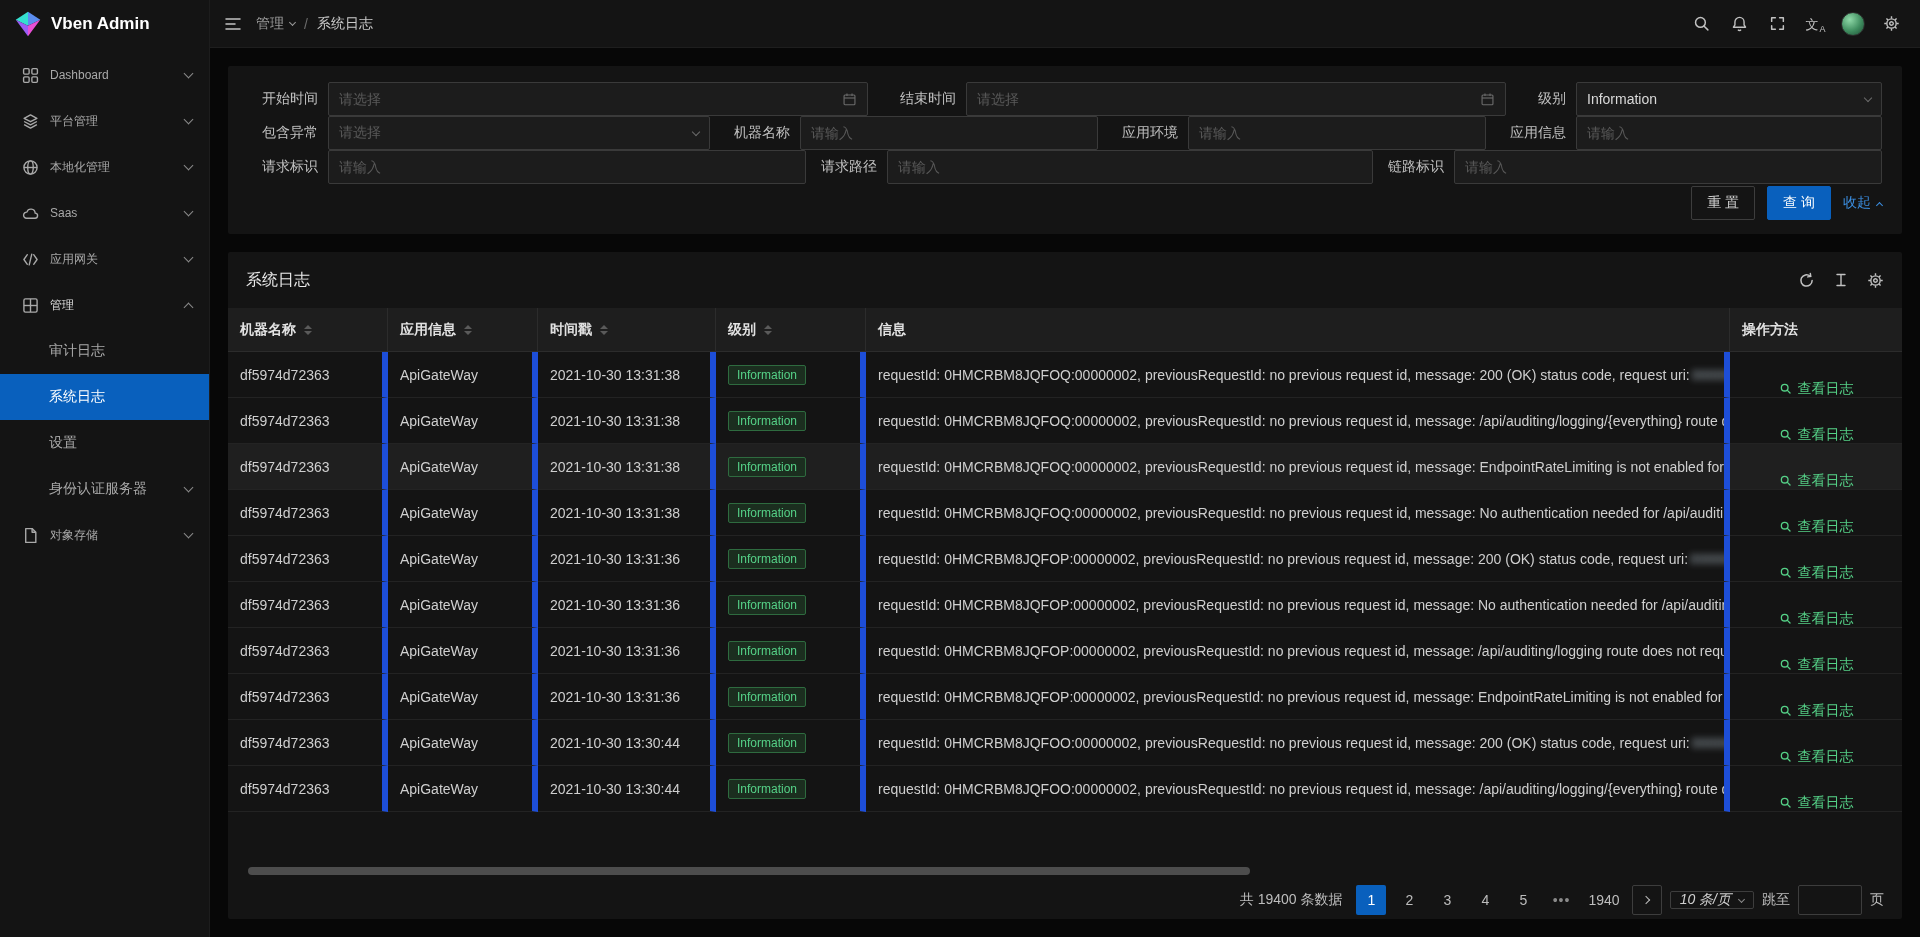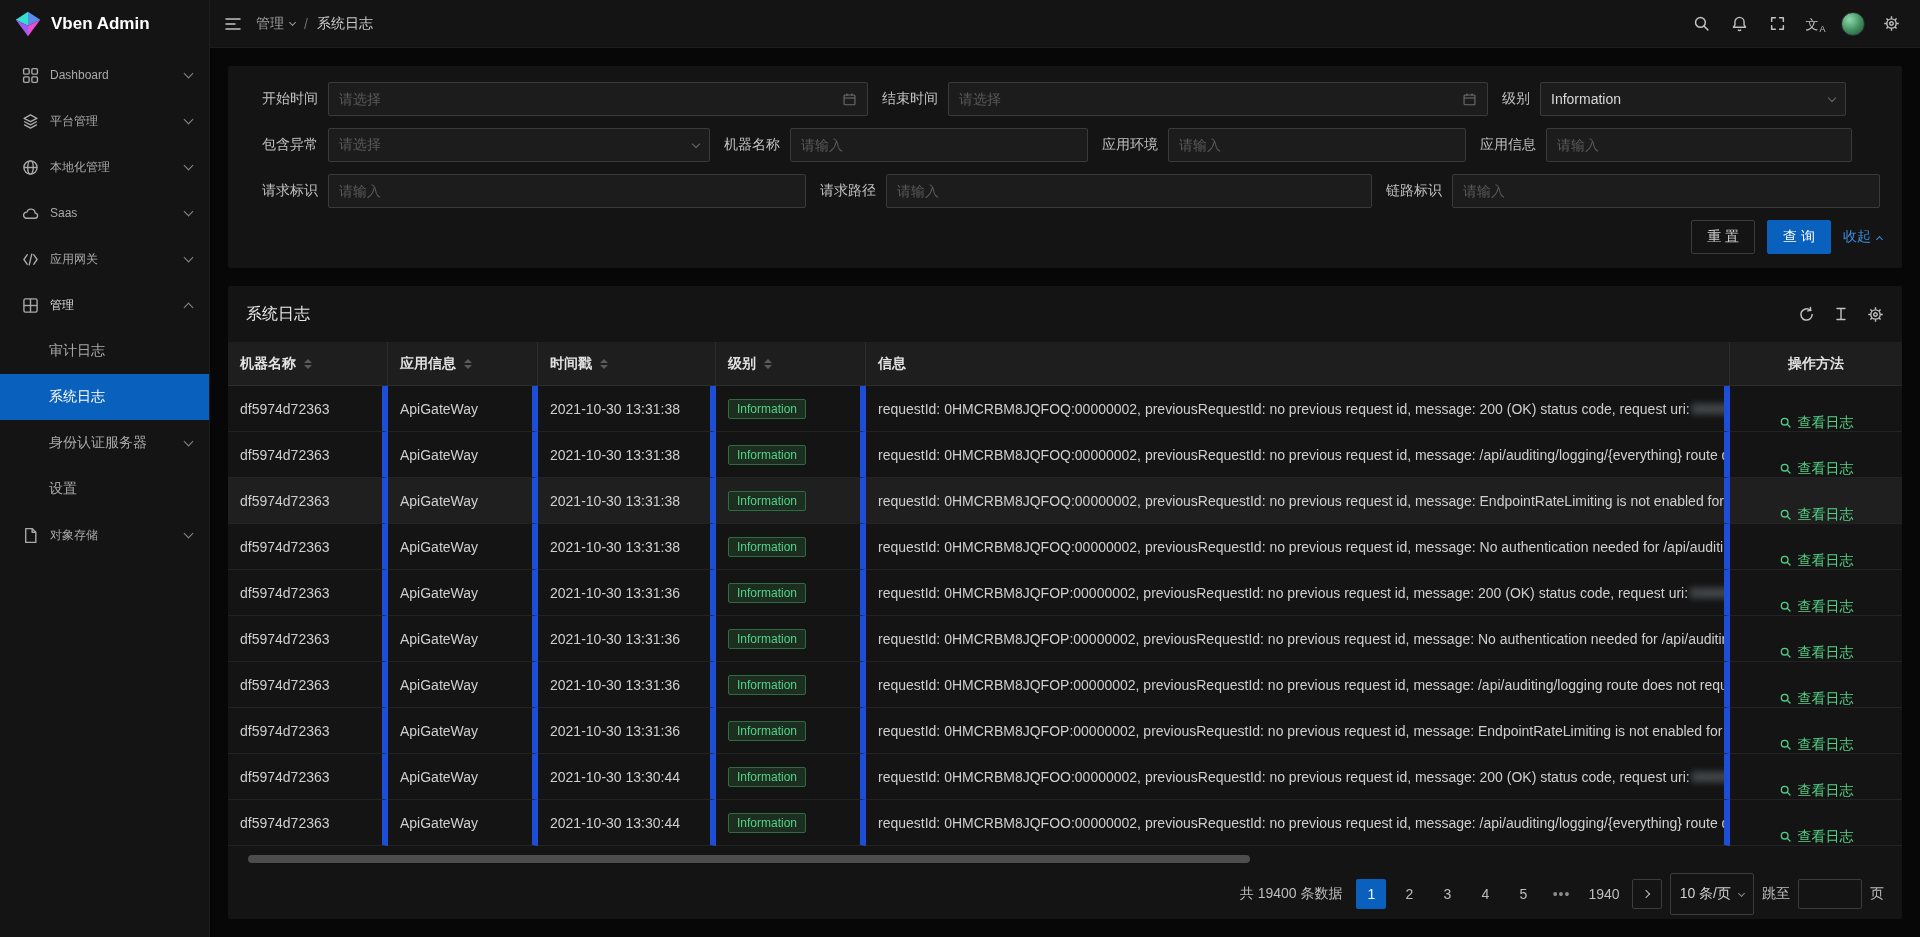--- a/index.html
+++ b/index.html
@@ -38,21 +38,21 @@
   .trans-wrap { position:relative; font-size:14px; line-height:1; }
   .trans-cjk { font-size:13px; }
   .trans-latin { font-size:9px; position:relative; top:3px; left:1px; }
 
   
   .content { flex:1; background:#070707; padding:18px; display:flex; flex-direction:column; min-height:0; }
   .panel { background:#141414; border-radius:2px; }
 
   
   .filter-panel { padding:16px 20px 14px; flex:none; }
-  .f-row { display:flex; align-items:center; margin-bottom:12px; }
+  .f-row { display:flex; justify-content:space-between; align-items:center; }
   .f-field { display:flex; align-items:center; min-width:0; }
   .f-label { color:#c0c0c0; font-size:14px; text-align:right; padding-right:10px; white-space:nowrap; flex:none; }
   .control { position:relative; height:34px; background:#1c1c1c; border:1px solid #3a3a3a; border-radius:2px; display:flex; align-items:center; padding:0 10px; flex:none;gap:32px; }
   .control input { width:100%; background:transparent; border:none; outline:none; color:#d9d9d9; font-size:14px; }
   .control input::placeholder { color:#595959; }
   .control .ph { color:#595959; font-size:14px; flex:1; white-space:nowrap; overflow:hidden; }
   .control .val { color:#d9d9d9; font-size:14px; flex:1; white-space:nowrap; }
   .ctl-icon { color:#6b6b6b; margin-left:8px; display:flex; flex:none; }
   .ctl-icon .chev { width:6px; height:6px; margin-top:-3px; }
   .f-actions { display:flex; justify-content:flex-end; align-items:center; gap:12px; margin-top:2px; }
@@ -67,21 +67,21 @@
   .tp-header { height:56px; display:flex; align-items:center; padding:0 18px; flex:none; }
   .tp-title { color:#e8e8e8; font-size:16px; }
   .tp-tools { margin-left:auto; display:flex; align-items:center; gap:18px; color:#c2c2c2; }
   .tool { display:flex; cursor:pointer; }
 
   .tbl { flex:1; min-height:0; overflow:hidden; }
   .trow { display:grid; grid-template-columns:160px 150px 178px 150px minmax(0,1fr) 172px; }
   .th { height:44px; background:#1e1e1e; display:flex; align-items:center; gap:8px; padding:0 12px;
         color:#e2e2e2; font-size:14px; font-weight:bold; border-right:1px solid #2c2c2c; border-bottom:1px solid #2c2c2c; cursor:pointer; }
   .th:last-child { border-right:none; }
-  .th.center { justify-content:center; }
+  .th.center { justify-content:flex-start; }
   .sort { display:flex; flex-direction:column; gap:2px; }
   .s-up { width:0; height:0; border-left:4px solid transparent; border-right:4px solid transparent; border-bottom:4.5px solid #5a5a5a; }
   .s-down { width:0; height:0; border-left:4px solid transparent; border-right:4px solid transparent; border-top:4.5px solid #5a5a5a; }
   .td { height:46px; display:flex; align-items:center; padding:0 12px; color:#cfcfcf; font-size:14px;
         white-space:nowrap; overflow:hidden; border-right:6px solid #1d4ed8; border-bottom:1px solid #232323; }
   .td:last-child { border-right:none; }
   .trow.hover-row .td { background:#1f1f1f; }
   .badge { display:inline-flex; align-items:center; padding:2px 8px; font-size:12px; border-radius:2px;
            color:#55d187; background:#1b2e1f; border:1px solid #2e6b3f; }
   .td-msg span { white-space:nowrap; }
@@ -92,21 +92,21 @@
   .hscroll { height:8px; margin:6px 16px 0; position:relative; flex:none; }
   .hscroll .thumb { position:absolute; left:4px; top:0; width:61%; height:8px; background:#4d4d4d; border-radius:4px; cursor:grab; }
 
   .pagination { display:flex; align-items:center; justify-content:flex-end; gap:8px; padding:10px 18px 4px; color:#bdbdbd; font-size:14px; flex:none; }
   .pg-total { margin-right:6px; color:#bdbdbd; }
   .page-btn { min-width:30px; height:30px; padding:0 4px; display:flex; align-items:center; justify-content:center; border-radius:2px; cursor:pointer; color:#bdbdbd; }
   .page-btn.active { background:#0960bd; color:#fff; }
   .page-btn.dots { cursor:default; color:#8a8a8a; letter-spacing:1px; }
   .page-next { width:30px; height:30px; border:1px solid #3d3d3d; border-radius:2px; display:flex; align-items:center; justify-content:center; cursor:pointer; color:#bdbdbd; }
   .page-next .chev { width:6px; height:6px; transform:rotate(-45deg); margin-left:-2px; }
-  .page-size { height:42px; border:1px solid #3d3d3d; border-radius:2px; padding:0 9px; display:flex; align-items:center; gap:8px; cursor:pointer; color:#d0d0d0; }
+  .page-size { height:18px; border:1px solid #3d3d3d; border-radius:2px; padding:0 9px; display:flex; align-items:center; gap:8px; cursor:pointer; color:#d0d0d0;font-style:italic; }
   .page-size .chev { width:5px; height:5px; color:#8a8a8a; margin-top:-2px; }
   .jump-wrap { display:flex; align-items:center; gap:8px; }
   .jump-input { width:64px; height:30px; background:transparent; border:1px solid #3d3d3d; border-radius:2px; color:#d9d9d9; padding:0 8px; outline:none; font-size:14px; }
 
   svg { display:block; }
 </style>
 </head>
 <body>
 
 <div class="app">
@@ -197,25 +197,25 @@
       </div>
 
       <div class="submenu">
         <div class="submenu-item">
           <span>审计日志</span>
         </div>
         <div class="submenu-item active">
           <span>系统日志</span>
         </div>
         <div class="submenu-item">
+          <span>设置</span>
+        </div>
+        <div class="submenu-item">
           <span>身份认证服务器</span>
           <span class="chev down"></span>
-        </div>
-        <div class="submenu-item">
-          <span>设置</span>
         </div>
       </div>
 
       <div class="menu-item">
         <span class="mi-icon">
           <svg width="17" height="17" viewBox="0 0 16 16" fill="none" stroke="currentColor" stroke-width="1.3" stroke-linejoin="round">
             <path d="M3.5 1.5h6L13 5v9.5H3.5Z"></path>
               <path d="M9.5 1.5V5H13"></path>
           </svg>
         </span>

